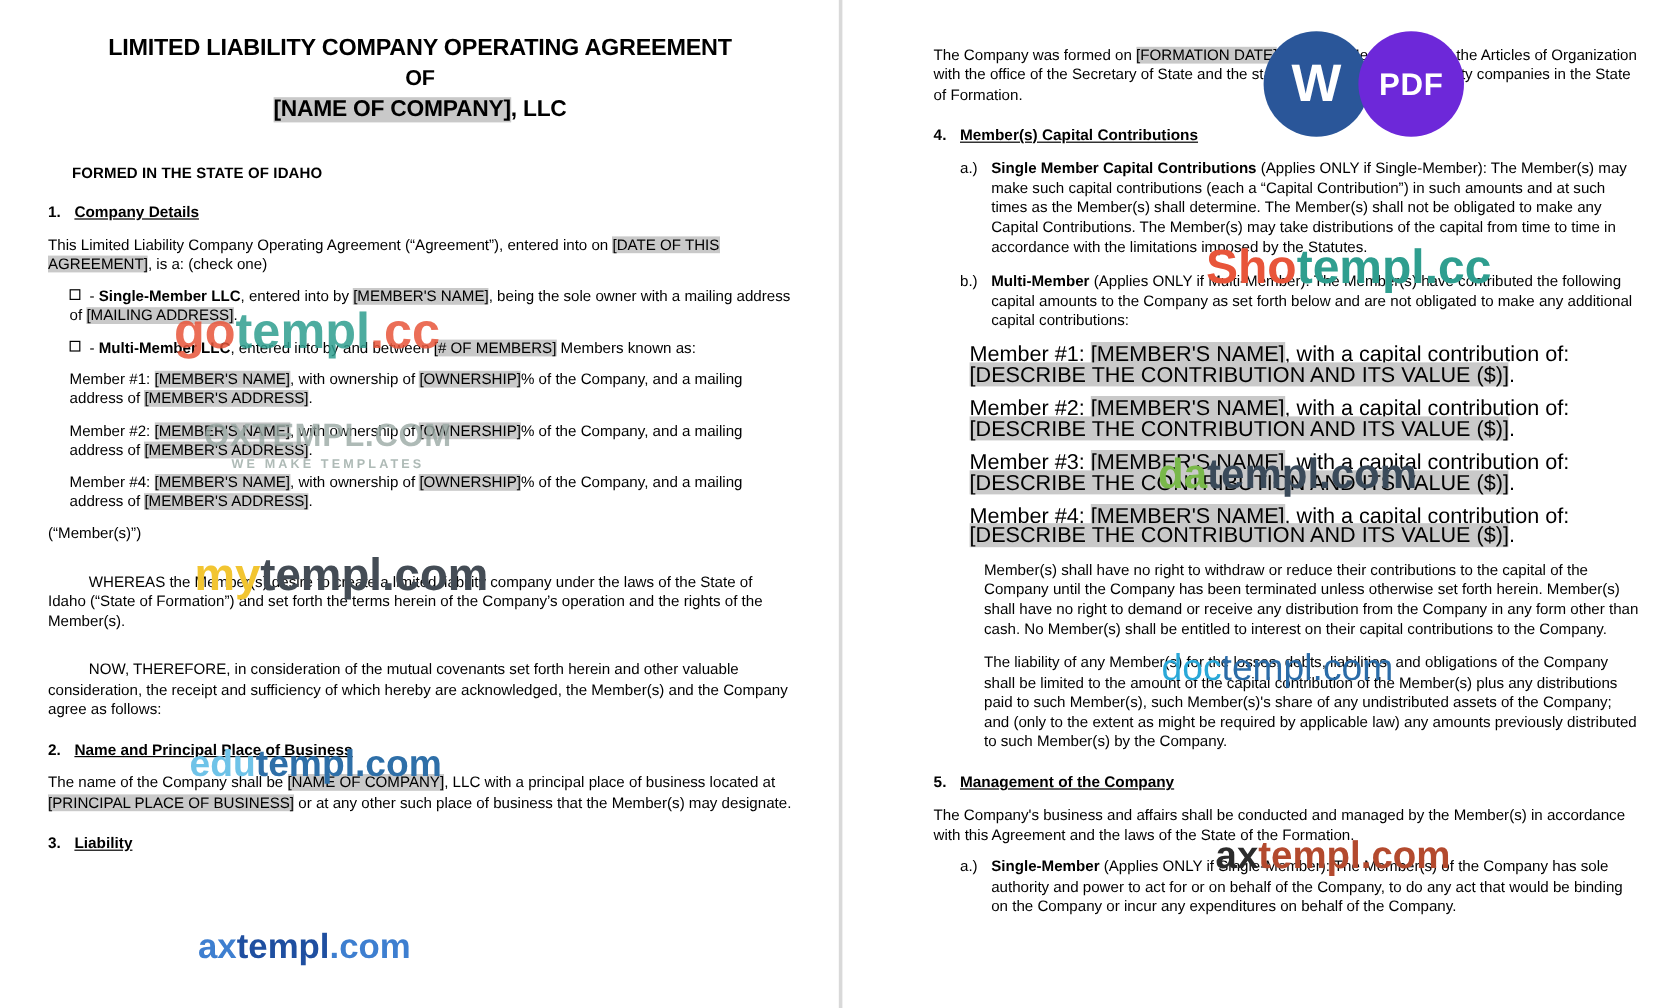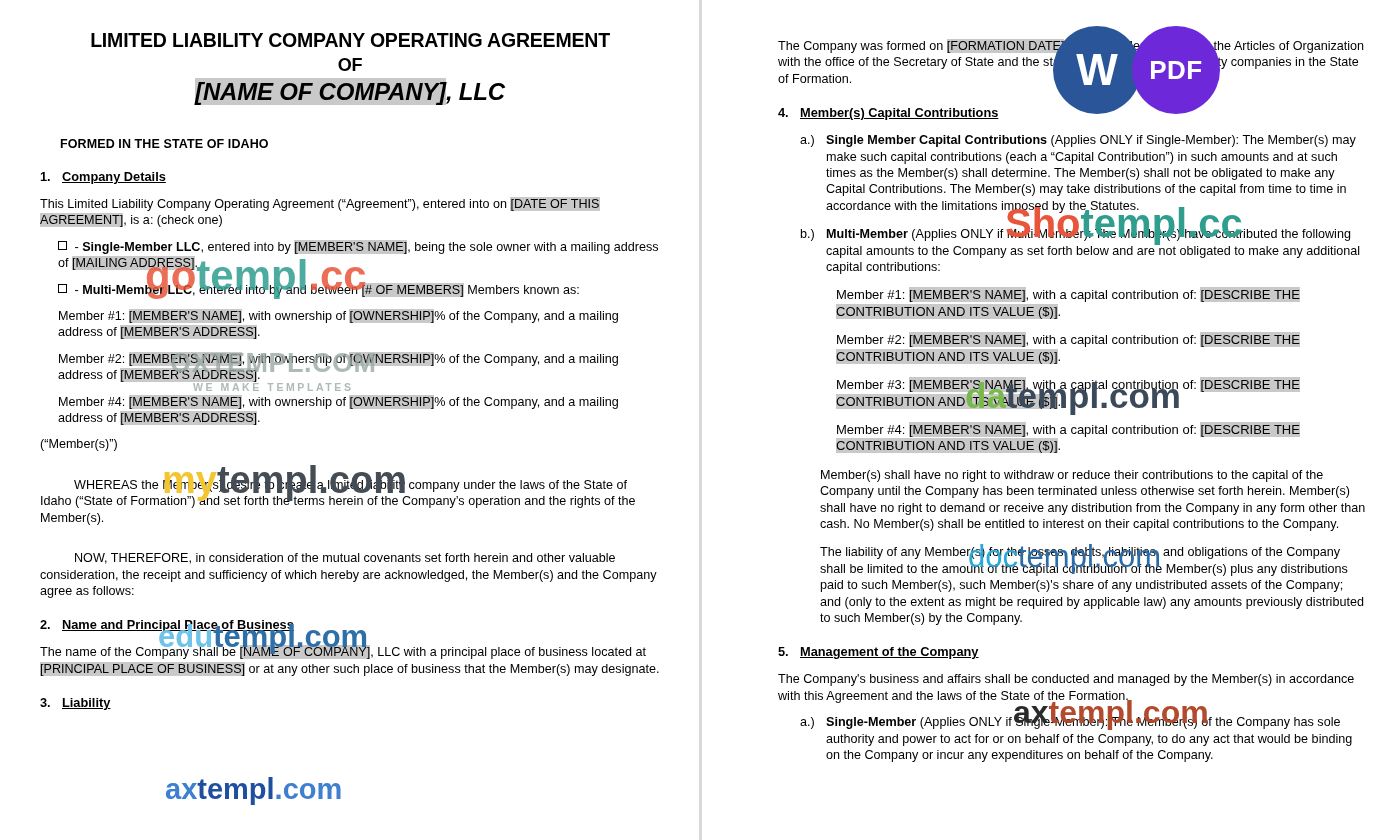--- a/index.html
+++ b/index.html
@@ -37,23 +37,22 @@
     margin: 12px 0 0 0;
     letter-spacing: -0.2px;
   }
   .doc-title .of { font-size: 18px; display: block; }
   .hl {
     background: #c9c9c9;
     color: #000;
   }
   .title-company {
     display: block;
-    font-size: 24px;
+    font-size: 19px;
     margin-top: 1px;
-    font-style: italic;
   }
   .formed-line {
     font-weight: bold;
     font-size: 12.5px;
     margin-top: 33px;
     letter-spacing: 0.1px;
     padding-left: 20px;
   }
   p, .para {
     font-size: 12.6px;
@@ -83,21 +82,21 @@
   .indent-para { margin-left: 0; text-indent: 34px; margin-top: 24px; }
   .sub-item {
     display: flex;
     margin: 0 0 12px 0;
     font-size: 12.6px;
     line-height: 16.4px;
   }
   .sub-label { flex: 0 0 26px; }
   .sub-body { flex: 1; }
   .right-first { margin-top: 22px; }
-  .cap-row { margin-left: 58px; margin-bottom: 12px; font-size: 13px; line-height: 16.4px; }
+  .cap-row { margin-left: 30px; margin-bottom: 12px; font-size: 18px; line-height: 16.4px; }
   .plain-indent { margin-left: 42px; margin-bottom: 12px; font-size: 12.6px; line-height: 16.4px; }
 
   
   .badge {
     position: absolute;
     border-radius: 50%;
     display: flex;
     align-items: center;
     justify-content: center;
     color: #fff;

